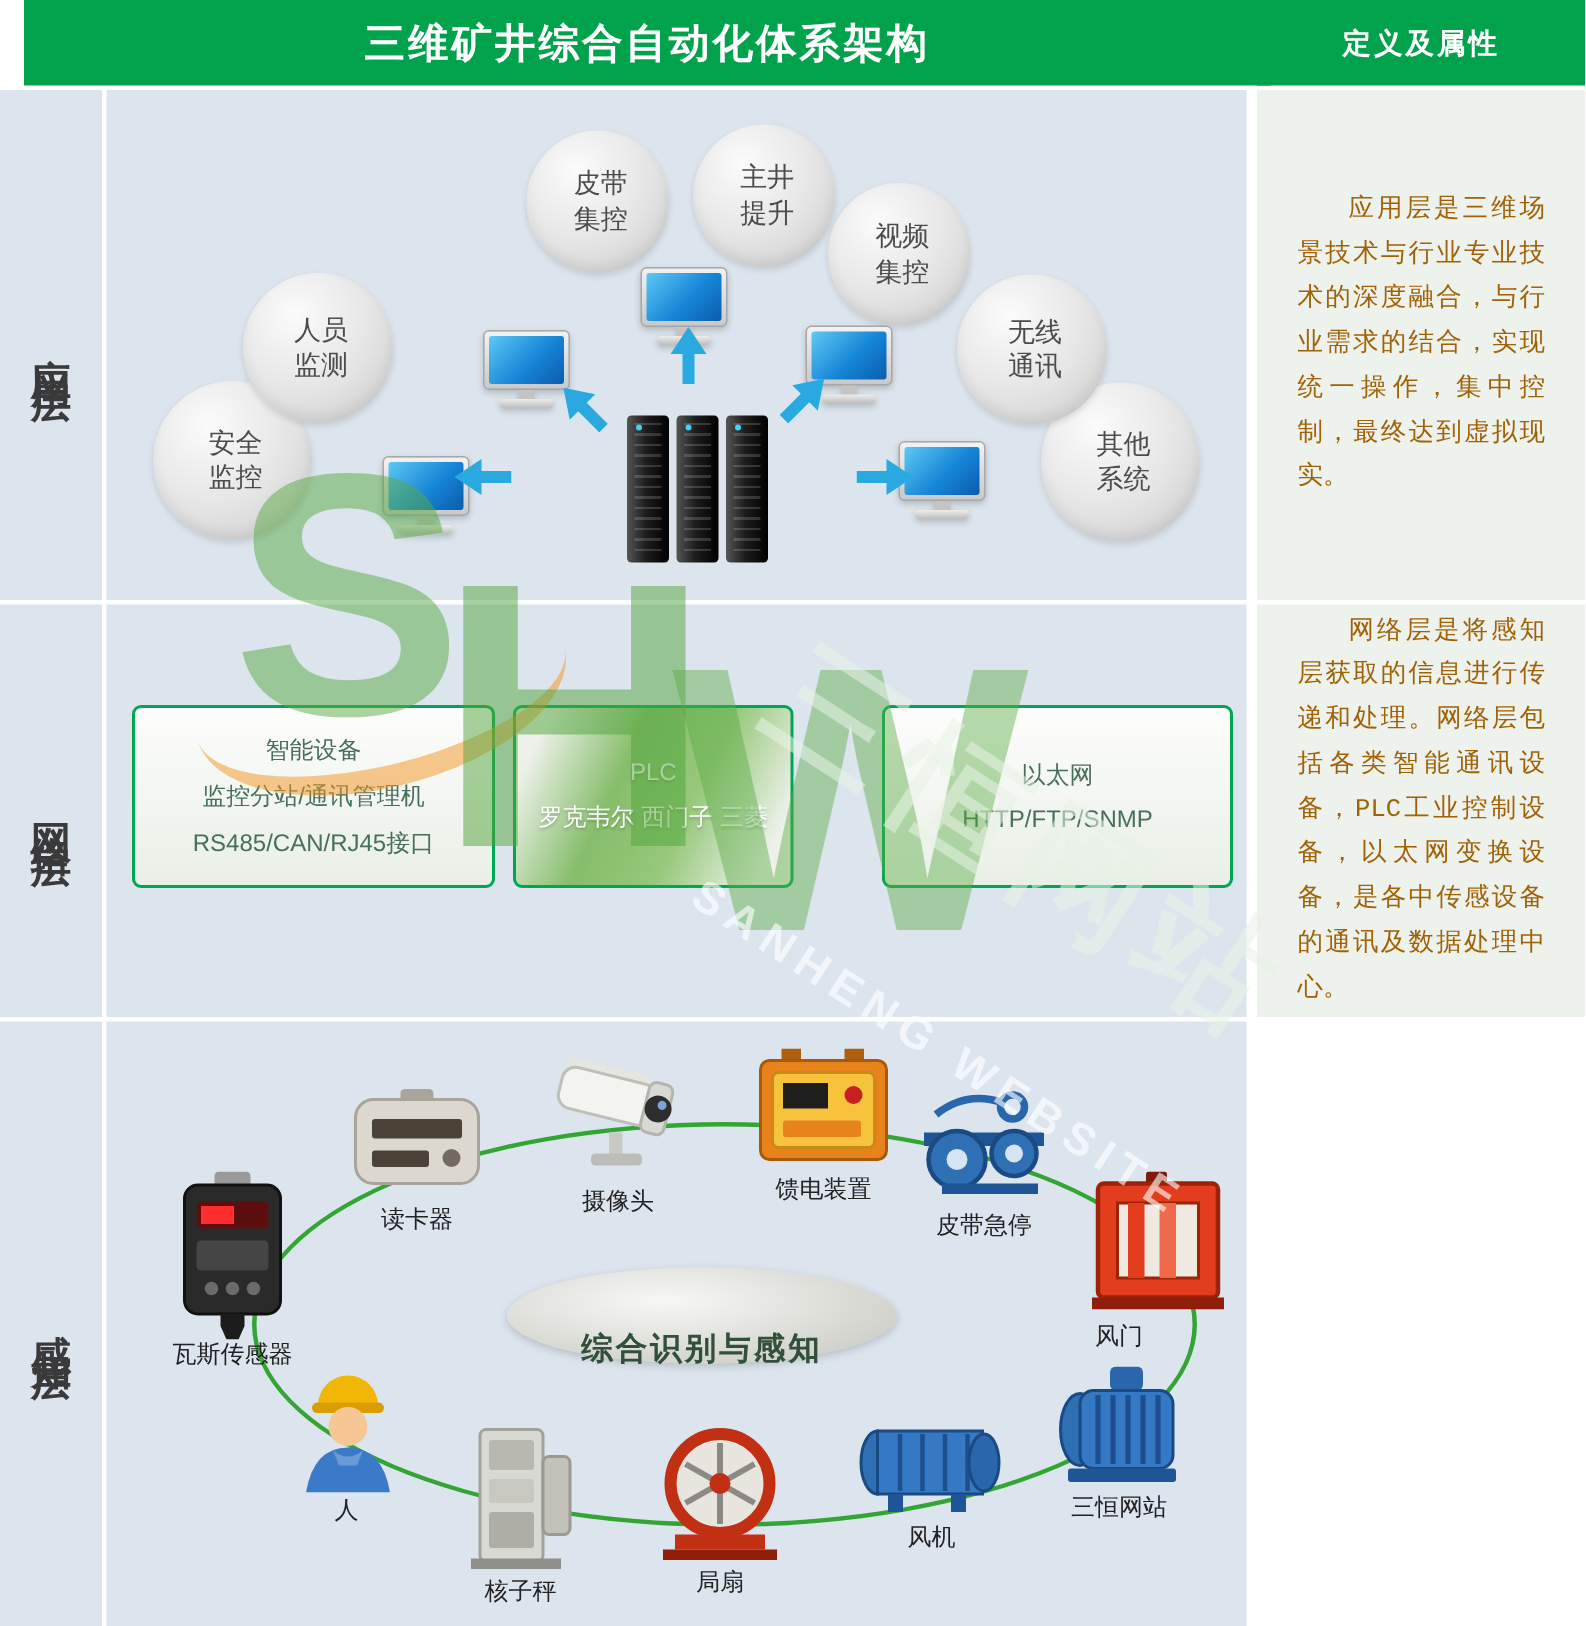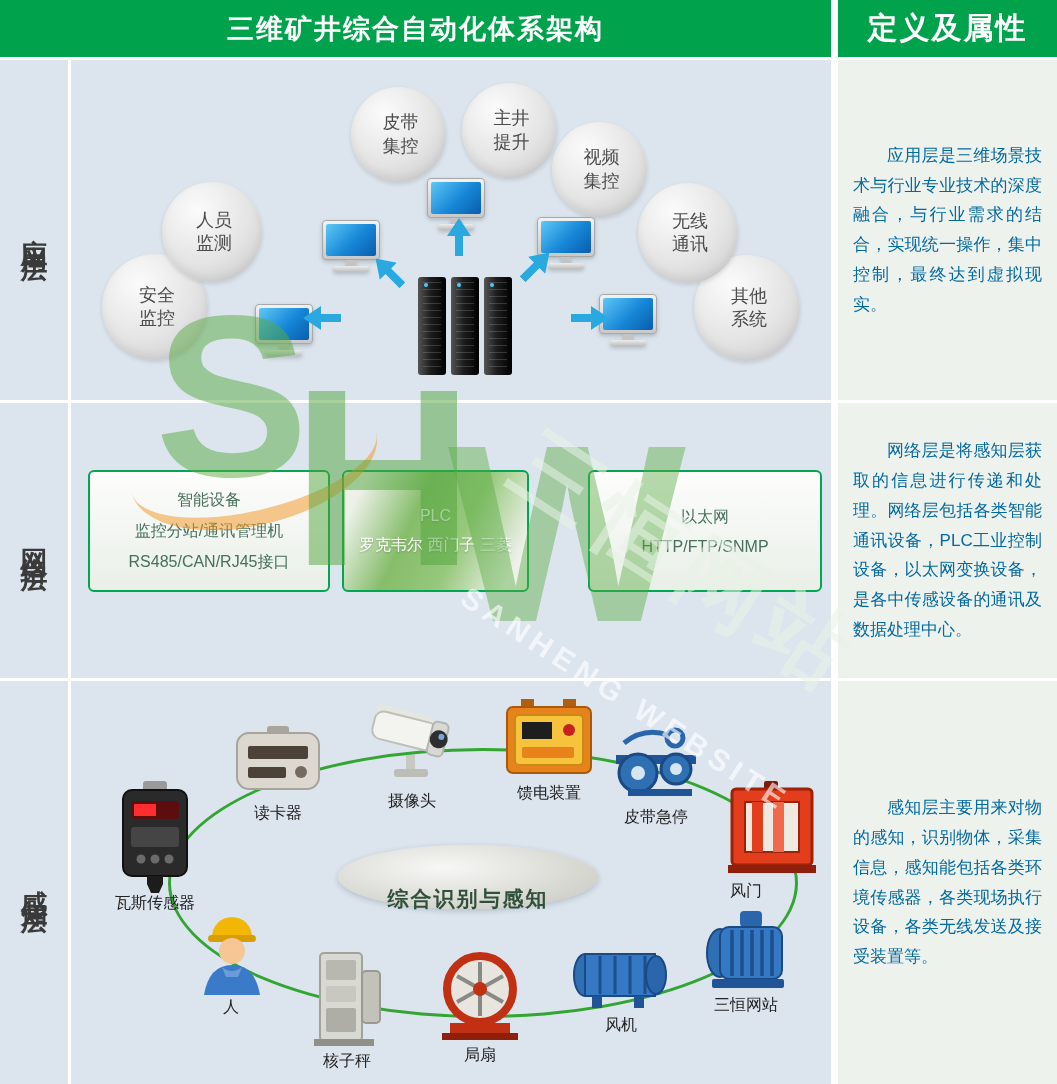--- a/index.html
+++ b/index.html
@@ -1,41 +1,41 @@
 <!DOCTYPE html>
 <html><head>
 <meta charset="utf-8">
 <style>
   html,body{margin:0;padding:0;background:#fff;}
   .page{position:relative;width:1057px;height:1084px;background:#fff;overflow:hidden;
         font-family:"Liberation Sans","DejaVu Sans",sans-serif;}
 
   
   .hdr{position:absolute;top:0;height:57px;background:#00a24c;display:flex;align-items:center;justify-content:center;}
-  .hdr-main{left:0;width:831px;}
+  .hdr-main{left:16px;width:831px;}
   .hdr-right{left:838px;width:219px;}
   .hdr span{color:#fff;font-weight:700;letter-spacing:2px;}
   .hdr-main span{font-size:27px;}
-  .hdr-right span{font-size:30px;}
+  .hdr-right span{font-size:19px;}
 
   
   .row{position:absolute;left:0;width:831px;background:#dce5ee;}
   #row-app{top:60px;height:340px;}
   #row-net{top:403px;height:275px;}
   #row-per{top:681px;height:403px;}
   .layer-label{position:absolute;left:0;top:0;bottom:0;width:68px;border-right:3px solid #fff;
                display:flex;align-items:center;justify-content:center;}
   .layer-label span{writing-mode:vertical-rl;font-size:27px;letter-spacing:9px;color:#3a3a3a;font-weight:600;}
 
   
   .rc{position:absolute;left:838px;width:219px;background:#eef2ec;display:flex;align-items:center;box-sizing:border-box;}
   #rc-app{top:60px;height:340px;}
   #rc-net{top:403px;height:275px;}
   #rc-per{top:681px;height:403px;}
-  .rc p{margin:0;padding:0 15px;font-size:17px;line-height:1.75;color:#0369a1;text-indent:2em;text-align:justify;}
+  .rc p{margin:12px;padding:0 15px;font-size:17px;line-height:1.75;color:#a16207;text-indent:2em;text-align:justify;font-family:Liberation Mono, monospace;}
 
   
   .bubble{position:absolute;border-radius:50%;
           background:radial-gradient(circle at 35% 28%,#fbfbfb,#e4e4e4 55%,#cfcfd1 85%,#c6c6c8);
           box-shadow:inset 0 -4px 8px rgba(0,0,0,.06),0 2px 4px rgba(0,0,0,.12);
           display:flex;align-items:center;justify-content:center;}
   .bubble span{display:block;width:40px;font-size:18px;line-height:1.3;color:#4c4c4c;text-align:right;
                word-break:break-all;font-weight:500;}
   .monitor{position:absolute;width:58px;filter:drop-shadow(0 2px 2px rgba(0,0,0,.2));}
   .mon-screen{width:58px;height:40px;background:linear-gradient(180deg,#f2f2f2,#c9c9c9);
@@ -366,23 +366,20 @@
     </div>
     <div class="dev-label" style="left:231px;top:316px">人</div>
   </section>
 
   <aside class="rc" id="rc-app">
     <p>应用层是三维场景技术与行业专业技术的深度融合，与行业需求的结合，实现统一操作，集中控制，最终达到虚拟现实。</p>
   </aside>
   <aside class="rc" id="rc-net">
     <p>网络层是将感知层获取的信息进行传递和处理。网络层包括各类智能通讯设备，PLC工业控制设备，以太网变换设备，是各中传感设备的通讯及数据处理中心。</p>
   </aside>
-  <aside class="rc" id="rc-per">
-    <p>感知层主要用来对物的感知，识别物体，采集信息，感知能包括各类环境传感器，各类现场执行设备，各类无线发送及接受装置等。</p>
-  </aside>
 
   <div class="wm">
     <div class="wm-swoosh"></div>
     <span class="wm-s">S</span>
     <span class="wm-h">H</span>
     <span class="wm-w">W</span>
     <span class="wm-cn">三恒网站</span>
     <span class="wm-en">SANHENG WEBSITE</span>
   </div>
 

